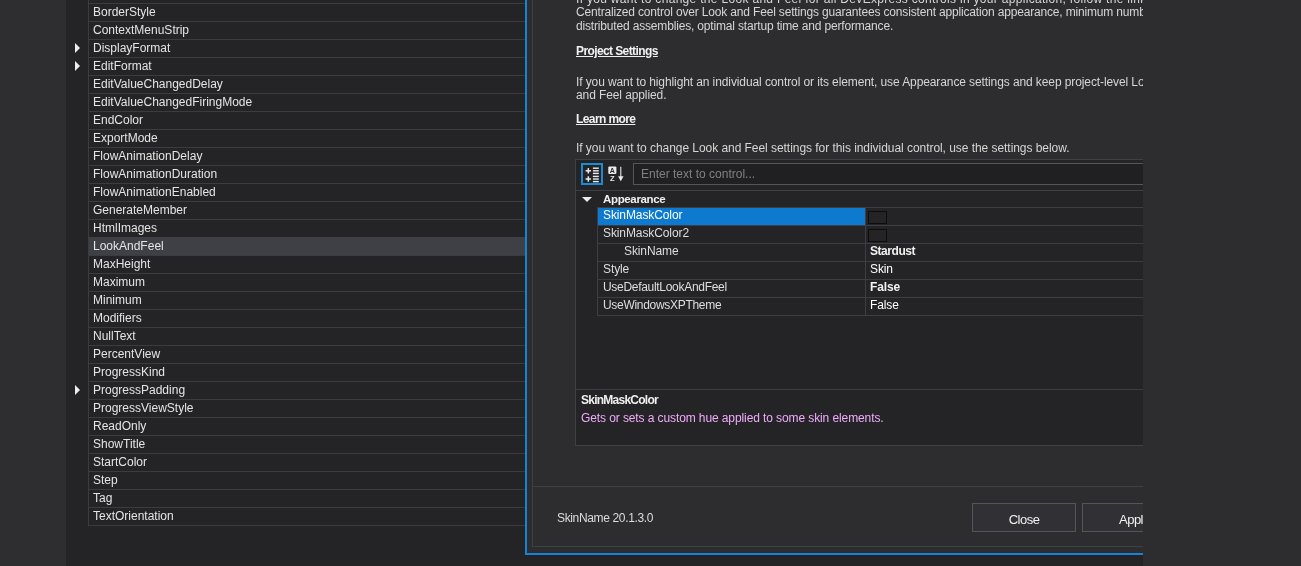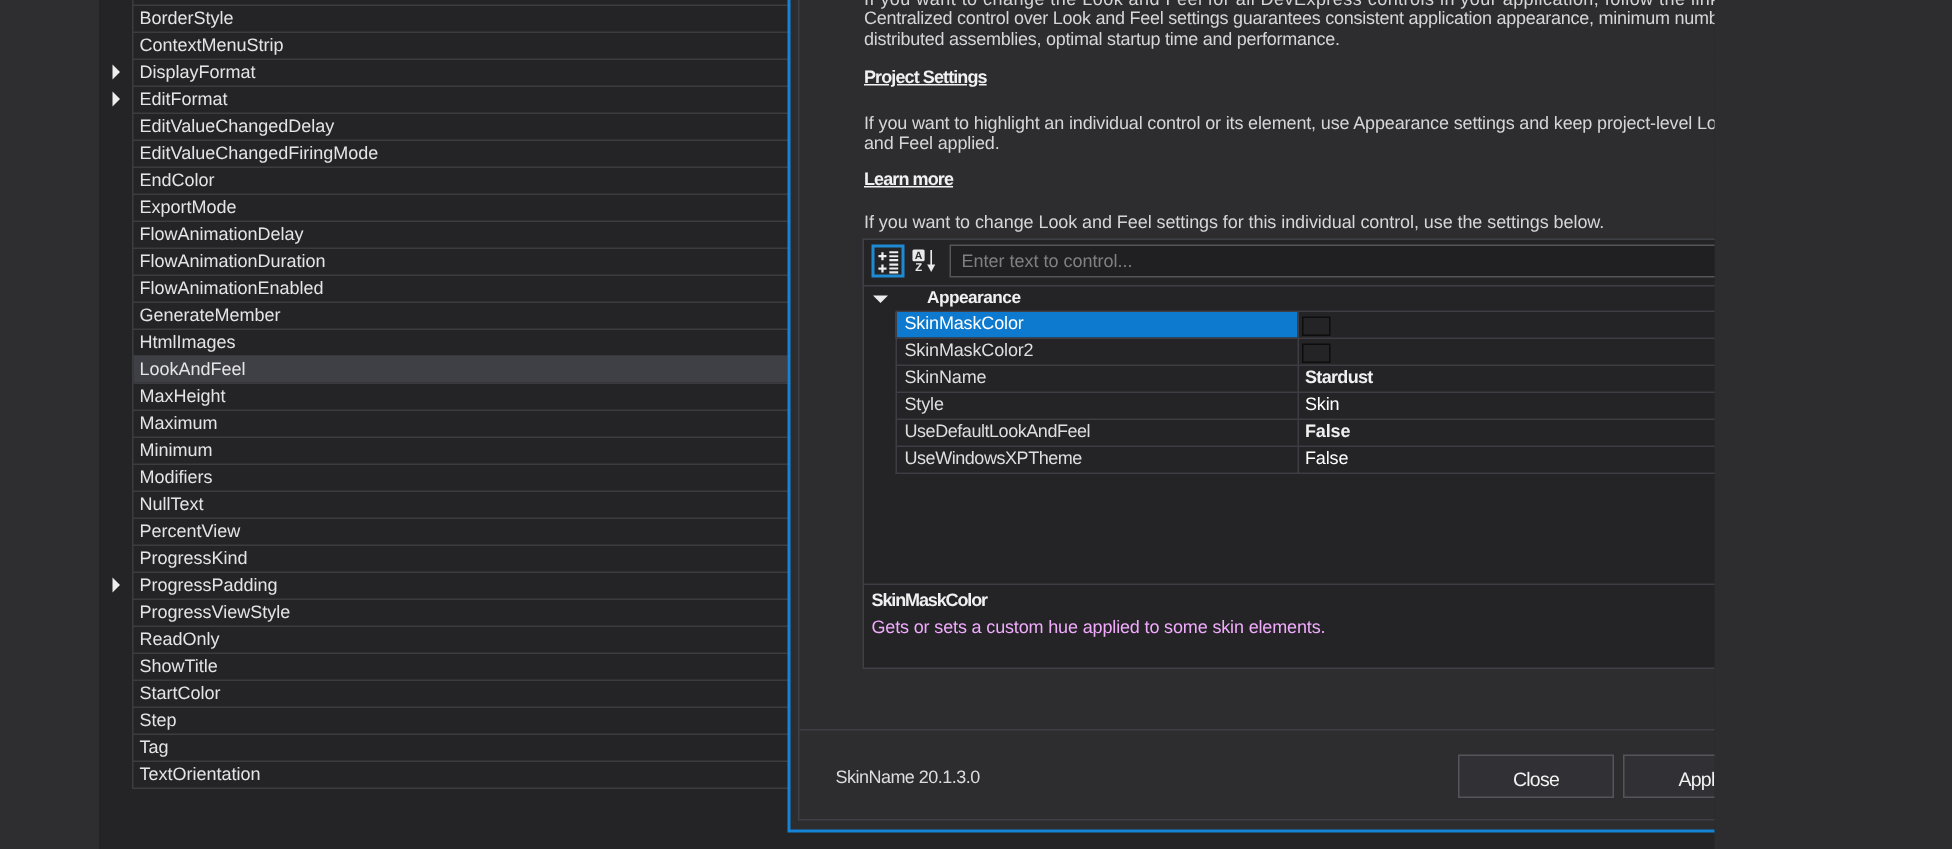--- a/index.html
+++ b/index.html
@@ -30,21 +30,21 @@
   #link1{left:576px;top:43.6px;}
   #link2{left:576px;top:111.6px;text-align:right;}
   
   #gbox{left:575px;top:159px;width:597px;height:287px;border:1px solid #3f3f46;box-sizing:border-box;background:#242427;}
   #toolbar{left:575px;top:159px;width:597px;height:32px;border:1px solid #3f3f46;box-sizing:border-box;}
   #btn1{left:581px;top:163px;width:22px;height:22px;border:2px solid #1e8ad2;box-sizing:border-box;padding:2px 0 0 2px;}
   #srch{left:633px;top:163px;width:534px;height:22px;border:1px solid #55555a;box-sizing:border-box;background:#202023;}
   #srchtxt{left:641px;top:163px;height:22px;line-height:22px;color:#808084;}
   
   .drow{white-space:nowrap;letter-spacing:-0.1px;height:17px;line-height:17px;}
-  #cat{left:603px;top:191px;height:17px;line-height:17px;font-size:11.5px;font-weight:bold;color:#f0f0f0;letter-spacing:-0.35px;margin-left:15px;}
+  #cat{left:603px;top:191px;height:17px;line-height:17px;font-size:11.5px;font-weight:bold;color:#f0f0f0;letter-spacing:-0.35px;}
   #cattri{left:582px;top:196.5px;width:0;height:0;border-left:5px solid transparent;border-right:5px solid transparent;border-top:5px solid #ececec;}
   #bluerow{left:597px;top:208px;width:268px;height:17px;background:#0d7ad0;}
   .dsep{background:#3d3d43;}
   .dname{left:603px;color:#dedede;}
   .dval{left:870px;color:#ffffff;}
   .sw{left:868px;width:17px;height:11px;border:1.5px solid #0d0d0d;}
   #desct{left:581px;top:392.2px;font-weight:bold;color:#f0f0f0;letter-spacing:-0.75px;}
   #descb{left:581px;top:409.7px;color:#f0abfc;letter-spacing:-0.1px;}
   
   #version{left:557px;top:510.7px;color:#dcdcdc;letter-spacing:-0.35px;}
@@ -153,21 +153,21 @@
   <div class="abs d dsep" style="left:597px;top:261px;width:574px;height:1px;"></div>
   <div class="abs d dsep" style="left:597px;top:279px;width:574px;height:1px;"></div>
   <div class="abs d dsep" style="left:597px;top:297px;width:574px;height:1px;"></div>
   <div class="abs d dsep" style="left:597px;top:315px;width:574px;height:1px;"></div>
   <div class="abs d dsep" style="left:597px;top:208px;width:1px;height:108px;"></div>
   <div class="abs d dsep" style="left:865px;top:208px;width:1px;height:108px;"></div>
   <div class="abs d dsep" style="left:575px;top:388.5px;width:597px;height:1px;"></div>
 
   <div class="abs d drow dname" style="top:207px;color:#fff;">SkinMaskColor</div>
   <div class="abs d drow dname" style="top:225px;">SkinMaskColor2</div>
-  <div class="abs d drow dname" style="top:243px;">SkinName</div>
+  <div class="abs d drow dname" style="top:243px;margin-left:21px;">SkinName</div>
   <div class="abs d drow dname" style="top:261px;">Style</div>
   <div class="abs d drow dname" style="top:279px;letter-spacing:-0.3px;">UseDefaultLookAndFeel</div>
   <div class="abs d drow dname" style="top:297px;letter-spacing:-0.3px;">UseWindowsXPTheme</div>
   <div class="abs d sw" style="top:210.5px;"></div>
   <div class="abs d sw" style="top:228.5px;"></div>
   <div class="abs d drow dval" style="top:243px;font-weight:bold;color:#f0f0f0;letter-spacing:-0.45px;">Stardust</div>
   <div class="abs d drow dval" style="top:261px;">Skin</div>
   <div class="abs d drow dval" style="top:279px;font-weight:bold;color:#f0f0f0;">False</div>
   <div class="abs d drow dval" style="top:297px;">False</div>
 

